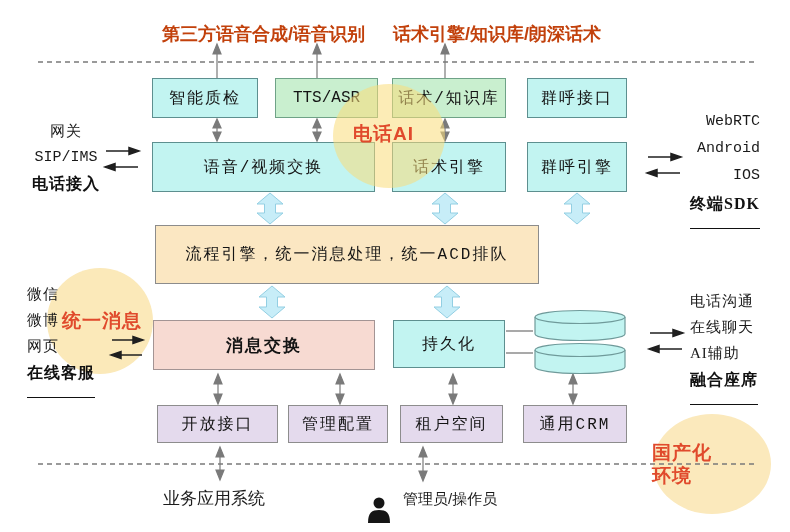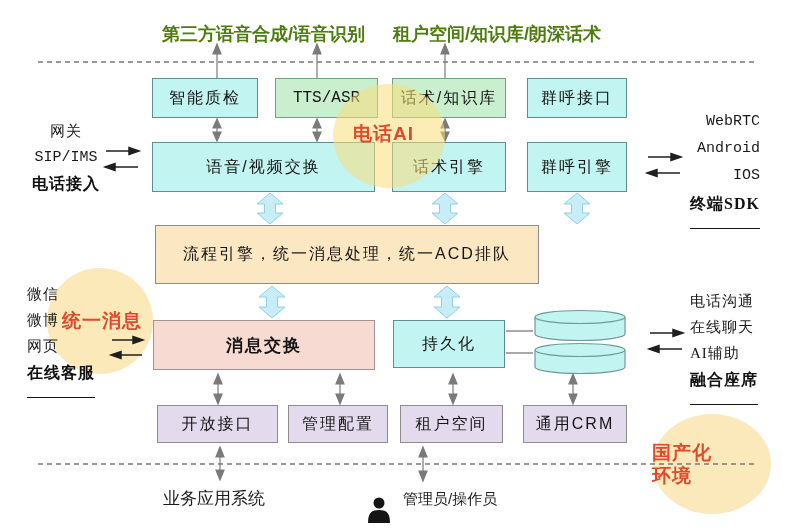--- a/index.html
+++ b/index.html
@@ -4,34 +4,34 @@
 <style>
   html,body{margin:0;padding:0;background:#fff;}
   #canvas{position:relative;width:790px;height:532px;background:#fff;overflow:hidden;
           font-family:"Liberation Sans",sans-serif;}
   svg{position:absolute;left:0;top:0;z-index:1;}
   .halo{position:absolute;border-radius:50%;}
   #halo-unified{left:47px;top:268px;width:106px;height:106px;background:#fbe9b9;z-index:0;}
   #halo-local{left:653px;top:414px;width:118px;height:100px;background:#fbe9bc;z-index:0;}
   #halo-phoneai{left:333px;top:84px;width:112px;height:104px;background:rgba(249,220,122,.55);z-index:4;pointer-events:none;}
   .box{position:absolute;z-index:2;display:flex;align-items:center;justify-content:center;
-       box-sizing:border-box;font-family:Liberation Sans, sans-serif;font-size:16px;color:#141414;
+       box-sizing:border-box;font-family:Liberation Mono, monospace;font-size:16px;color:#141414;
        letter-spacing:2px;white-space:nowrap;}
   .cyan{background:#c2f4f1;border:1px solid #5d8f8f;}
   .green{background:#c9efcf;border:1px solid #6fa287;}
   .orange{background:#fbe7c2;border:1px solid #8c8c8c;}
   .pink{background:#f7dad2;border:1px solid #a39494;}
   .purple{background:#e4daed;border:1px solid #8d8d8d;}
   .mono{font-family:"Liberation Mono",monospace;letter-spacing:0;text-align:right;}
   .bold{font-weight:bold;}
   .lblcol{position:absolute;z-index:3;display:flex;flex-direction:column;}
   .zh{font-family:"Liberation Serif",serif;font-size:15px;color:#1a1a1a;letter-spacing:1px;}
   .zhbold{font-family:"Liberation Serif",serif;font-size:16px;font-weight:bold;color:#111;letter-spacing:1px;}
   .uline{border-bottom:1.6px solid #111;padding-bottom:13px;align-self:flex-start;}
-  .toplabel{position:absolute;z-index:3;font-size:18px;font-weight:600;color:#4d7c0f;white-space:nowrap;}
+  .toplabel{position:absolute;z-index:3;font-size:18px;font-weight:600;color:#c2410c;white-space:nowrap;}
   .redtag{position:absolute;z-index:6;font-size:19px;font-weight:bold;color:#e04a2c;white-space:nowrap;letter-spacing:1px;}
   .bottomtext{position:absolute;z-index:3;color:#1c1c1c;white-space:nowrap;}
 </style>
 </head>
 <body>
 
 <div id="canvas">
 
   <div class="halo" id="halo-unified"></div>
   <div class="halo" id="halo-local"></div>
@@ -137,21 +137,21 @@
       <line x1="506" y1="353" x2="533" y2="353"></line>
     </g>
 
     <g fill="#151515">
       <circle cx="379" cy="503" r="5.5"></circle>
       <path d="M368 523 C368 512.5 372 510 379 510 C386 510 390 512.5 390 523 Z"></path>
     </g>
   </svg>
 
   <div class="toplabel" style="left:162px;top:22px">第三方语音合成/语音识别</div>
-  <div class="toplabel" style="left:393px;top:22px">租户空间/知识库/朗深话术</div>
+  <div class="toplabel" style="left:393px;top:22px">话术引擎/知识库/朗深话术</div>
 
   <div class="box cyan" style="left:152px;top:78px;width:106px;height:40px">智能质检</div>
   <div class="box green mono" style="left:275px;top:78px;width:103px;height:40px">TTS/ASR</div>
   <div class="box green" style="left:392px;top:78px;width:114px;height:40px">话术/知识库</div>
   <div class="box cyan" style="left:527px;top:78px;width:100px;height:40px">群呼接口</div>
 
   <div class="box cyan" style="left:152px;top:142px;width:223px;height:50px">语音/视频交换</div>
   <div class="box cyan" style="left:392px;top:142px;width:114px;height:50px">话术引擎</div>
   <div class="box cyan" style="left:527px;top:142px;width:100px;height:50px">群呼引擎</div>
 

